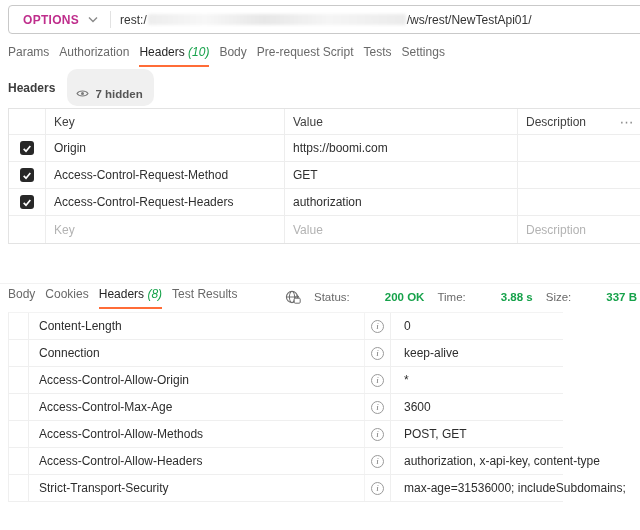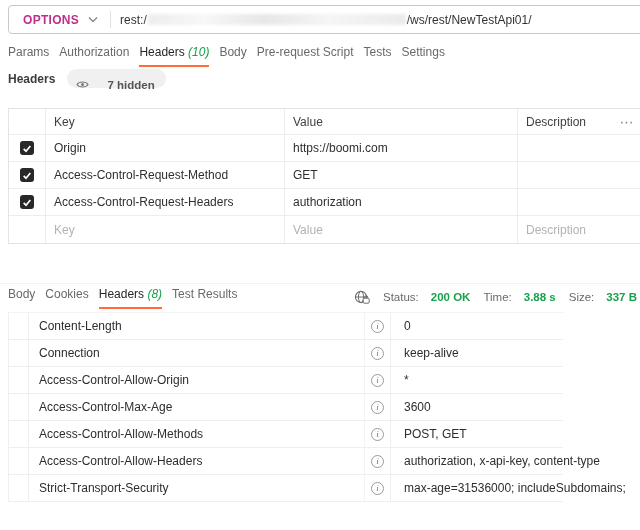--- a/index.html
+++ b/index.html
@@ -30,22 +30,22 @@
     filter:blur(1.5px);}
   
   .tabs{position:absolute;display:flex;gap:10px;font-size:12px;color:#696969;}
   .req-tabs{left:8px;top:45px;}
   .tab{padding-bottom:6px;white-space:nowrap;}
   .tab.active{color:#262626;border-bottom:2px solid var(--accent-orange);}
   .tab .count{color:var(--success-green);font-style:italic;}
   
   .headers-row{position:absolute;left:8px;top:69px;display:flex;align-items:center;gap:12px;}
   .headers-title{font-size:12px;font-weight:bold;color:#3d3d3d;}
-  .hidden-pill{background:#f0f0f0;border-radius:10px;height:19px;display:flex;
-    align-items:center;gap:18px;padding:12px 11px 0 9px;font-size:11.5px;color:#555;font-weight:bold;}
+  .hidden-pill{background:#f0f0f0;border-radius:10px;height:37px;display:flex;
+    align-items:center;gap:6px;padding:12px 11px 0 9px;font-size:11.5px;color:#555;font-weight:bold;}
   
   .req-table{position:absolute;left:8px;top:108px;width:632px;
     border:1px solid #e3e3e3;border-right:none;font-size:12px;}
   .rt-row{display:grid;grid-template-columns:36px 239px 233px 96px 28px;
     height:27px;align-items:center;border-bottom:1px solid #ededed;background:#fff;}
   .rt-row:first-child{height:26px;}
   .rt-row:last-child{border-bottom:none;}
   .rt-cell{height:100%;display:flex;align-items:center;padding-left:8px;border-left:1px solid #ededed;}
   .rt-check{border-left:none;justify-content:center;padding-left:0;}
   .rt-head{color:#3f3f3f;}
@@ -53,21 +53,21 @@
     font-size:14px;letter-spacing:1px;}
   .placeholder{color:#b3b3b3;}
   .cb{width:14px;height:14px;background:#282828;border-radius:3px;
     display:flex;align-items:center;justify-content:center;}
   
   .resp-topline{position:absolute;left:0;top:283px;width:640px;border-top:1px solid #f2f2f2;}
   .resp-tabs{left:8px;top:287px;}
   .resp-status{position:absolute;right:3px;top:290px;display:flex;align-items:center;
     gap:7px;font-size:11.5px;color:#696969;white-space:nowrap;}
   .resp-status .pair{display:flex;gap:12px;margin-left:6px;}
-  .resp-status .val{color:var(--success-green);font-weight:bold;}
+  .resp-status .val{color:var(--success-green);font-weight:bold;margin-left:23px;}
   
   .resp-table{position:absolute;left:8px;top:312px;width:555px;
     border-left:1px solid #efefef;border-top:1px solid #f3f3f3;font-size:12px;}
   .rr{display:grid;grid-template-columns:20px 336px 26px 250px;
     height:27px;align-items:center;border-bottom:1px solid #efefef;}
   .rr-sp{height:100%;border-right:1px solid #efefef;}
   .rr-key{padding-left:10px;color:#2d2d2d;height:100%;display:flex;align-items:center;
     border-right:1px solid #f3f3f3;}
   .rr-ic{height:100%;display:flex;align-items:center;justify-content:center;
     border-right:1px solid #efefef;}

